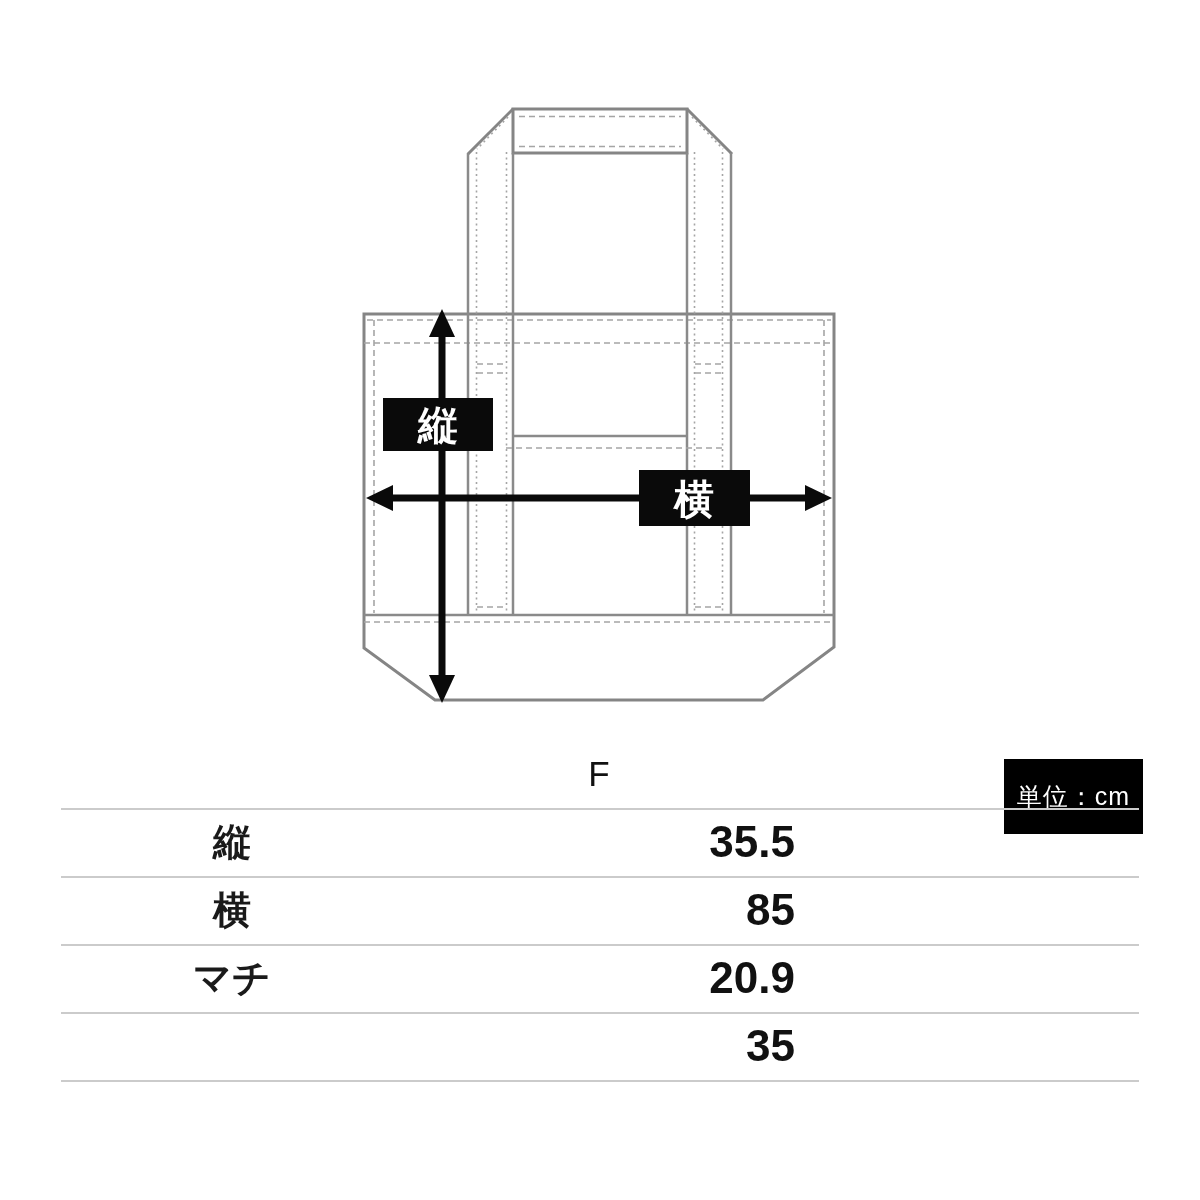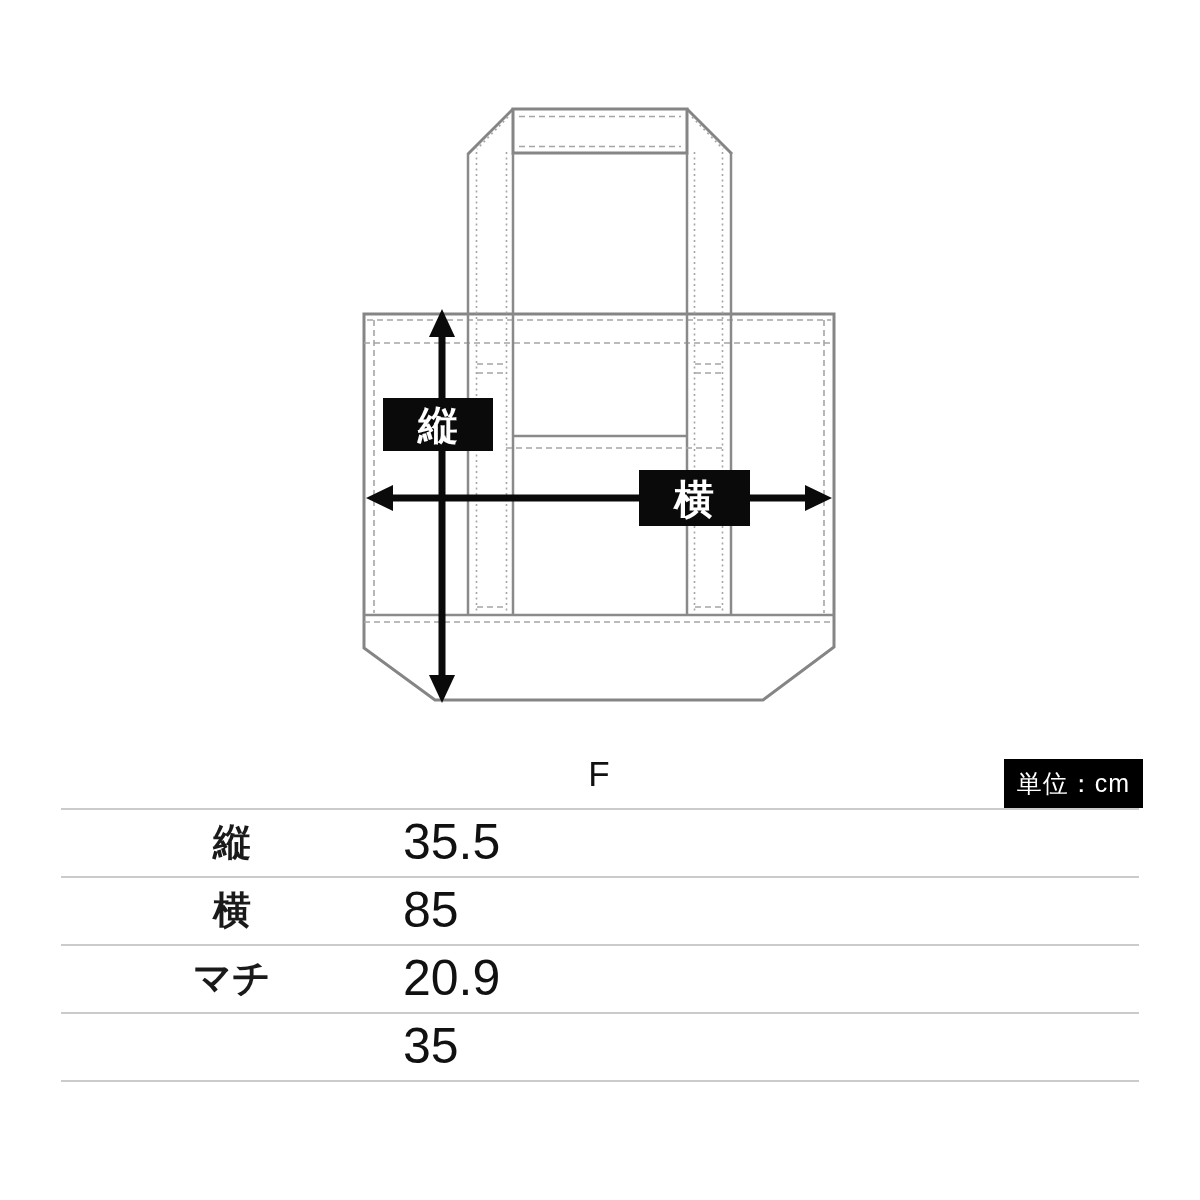--- a/index.html
+++ b/index.html
@@ -6,27 +6,27 @@
   body{width:1200px;height:1200px;font-family:"Liberation Sans","DejaVu Sans",sans-serif;}
   .stage{position:relative;width:1200px;height:1200px;background:#fff;overflow:hidden;}
   .diagram{position:absolute;left:0;top:0;}
 
   
   .size-table{position:absolute;left:61px;top:740px;width:1078px;}
   .thead{position:relative;height:68px;}
   .size-f{position:absolute;left:342px;width:392px;top:14px;text-align:center;
           font-size:35px;font-weight:500;color:#111;}
   .unit-badge{position:absolute;right:-4px;top:19px;height:43px;line-height:43px;
-          background:#000;color:#fff;font-size:25px;padding:3px 13px;letter-spacing:1px;}
+          background:#000;color:#fff;font-size:25px;padding:16px 13px;letter-spacing:1px;}
   .rows{border-bottom:2px solid #cbcbcb;}
   .trow{position:relative;height:66px;border-top:2px solid #cbcbcb;}
   .cell-label{position:absolute;left:0;top:0;width:342px;height:64px;line-height:64px;
           text-align:center;font-size:38px;font-weight:600;color:#1a1a1a;}
   .cell-value{position:absolute;left:342px;top:0;width:392px;height:64px;line-height:64px;
-          text-align:left;font-size:50px;font-weight:400;color:#111;}
+          text-align:right;font-size:44px;font-weight:700;color:#111;}
 
   
   .outline{stroke:#858585;stroke-width:3;fill:none;}
   .outline-fill{stroke:#858585;stroke-width:3;fill:#ffffff;}
   .inner{stroke:#8a8a8a;stroke-width:2.5;fill:none;}
   .stitch{stroke:#a5a5a5;stroke-width:1.6;fill:none;stroke-dasharray:6 4;}
   .dotted{stroke:#a5a5a5;stroke-width:1.6;fill:none;stroke-dasharray:2 3.5;}
   .arrow{stroke:#0a0a0a;stroke-width:7;fill:none;}
   .head{fill:#0a0a0a;stroke:none;}
   .lblbox{fill:#0a0a0a;}

